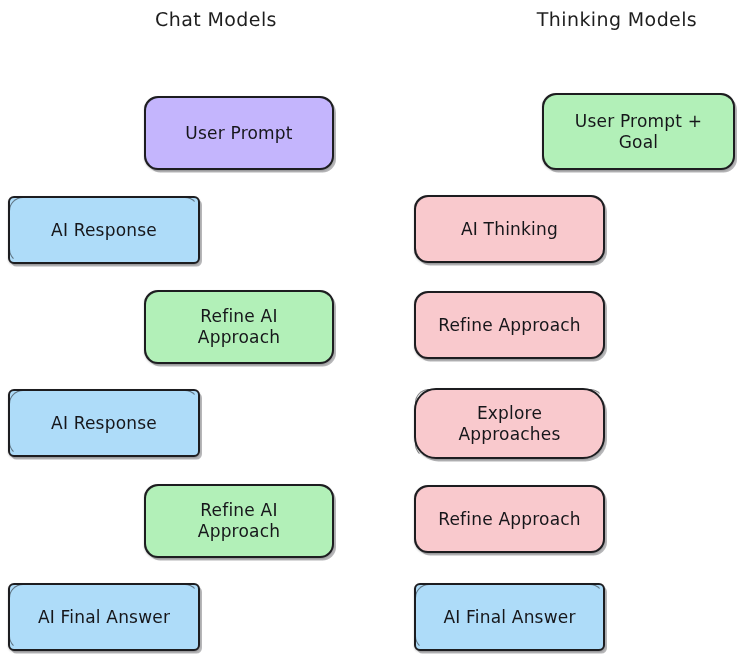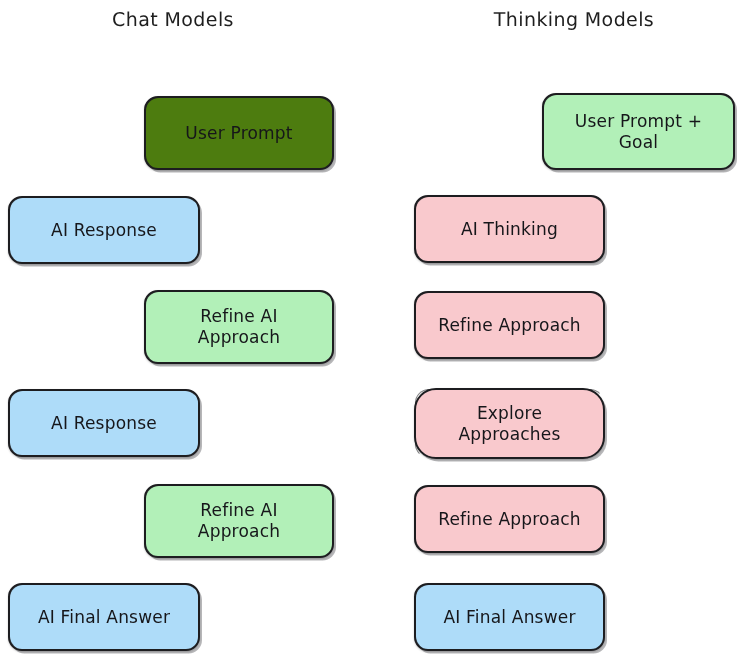--- a/index.html
+++ b/index.html
@@ -28,20 +28,21 @@
   .col-header {
     position: absolute;
     font-family: "DejaVu Sans", sans-serif;
     font-size: 19px;
     font-weight: 400;
     letter-spacing: 0.4px;
     color: #1e1e1e;
     white-space: nowrap;
     transform: translateX(-50%);
     text-rendering: geometricPrecision;
+    margin-left: 43px;
   }
   #header-chat  { left: 173px; top: 9px; }
   #header-reasoner { left: 574px; top: 9px; }
 
   
   .node {
     position: absolute;
     box-sizing: border-box;
     display: flex;
     align-items: center;
@@ -57,21 +58,21 @@
     padding: 2px 10px;
     box-shadow: 2.5px 3px 0 -0.5px rgba(20,20,25,0.30),
                 0 1px 2px rgba(0,0,0,0.22);
   }
   .node .label {
     display: block;
     white-space: pre-line;
   }
 
   .fill-green { background: #b2f0b8; }
-  .fill-blue  { background: #aedcf9; }
+  .fill-blue  { background: #aedcf9; border-radius: 6px; }
   .fill-pink  { background: #f9c9cd; }
 
   
   .node::before {
     content: "";
     position: absolute;
     left: -1px; top: -1px; right: -1px; bottom: -1px;
     border-radius: 14px;
     border: 1px solid rgba(29,29,32,0.55);
     border-bottom-color: transparent;
@@ -81,21 +82,21 @@
 </style>
 </head>
 <body style="background: rgb(255, 255, 255);">
 
 <div id="canvas">
 
   <div class="col-header" id="header-chat">Chat Models</div>
 
   <div class="col-header" id="header-reasoner">Thinking Models</div>
 
-  <div class="node fill-green" style="left: 144px; top: 96px; width: 190px; height: 74px; background: #4d7c0f;">
+  <div class="node fill-green" style="left: 144px; top: 96px; width: 190px; height: 74px; background: #c4b5fd;">
     <span class="label">User Prompt</span>
   </div>
 
   <div class="node fill-blue" style="left: 8px; top: 196px; width: 192px; height: 68px; background: rgb(174, 220, 249);">
     <span class="label">AI Response</span>
   </div>
 
   <div class="node fill-green" style="left: 144px; top: 290px; width: 190px; height: 74px; background: rgb(178, 240, 184);">
     <span class="label">Refine AI
 Approach</span>

